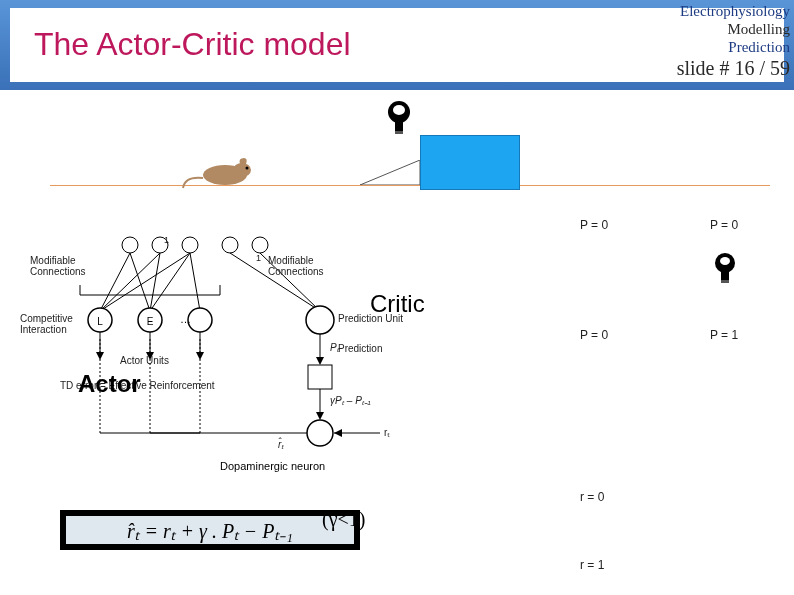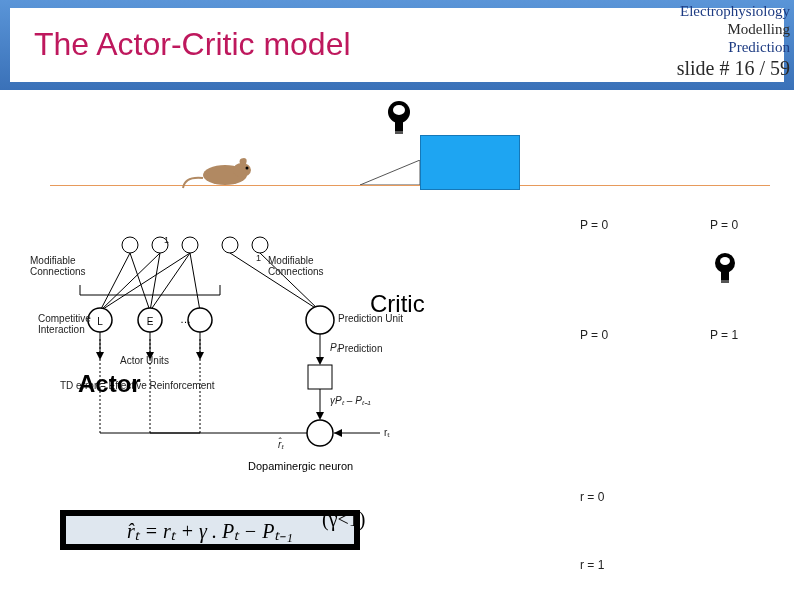--- a/index.html
+++ b/index.html
@@ -140,21 +140,20 @@
     font-weight: normal;
     font-family: Verdana, sans-serif;
   }
 
   .dopa {
     position: absolute;
     left: 220px;
     top: 370px;
     font-size: 11px;
     text-align: center;
-    margin-left: 28px;
   }
 
   
   .equation {
     position: absolute;
     left: 60px;
     top: 420px;
     width: 300px;
     height: 40px;
     background: #dfe7ef;
@@ -297,21 +296,21 @@
       <line x1="80" y1="208" x2="80" y2="112" stroke="#000" stroke-dasharray="2,2"></line>
       <line x1="130" y1="208" x2="130" y2="112" stroke="#000" stroke-dasharray="2,2"></line>
       <line x1="180" y1="208" x2="180" y2="112" stroke="#000" stroke-dasharray="2,2"></line>
       <line x1="80" y1="208" x2="180" y2="208" stroke="#000"></line>
     </svg>
 
     <div class="smalltext" style="left:10px; top:30px; width:60px;">Modifiable
 Connections</div>
     <div class="smalltext" style="left:248px; top:30px; width:70px;">Modifiable
 Connections</div>
-    <div class="smalltext" style="left:0px; top:88px; width:60px;margin-left:18px;">Competitive
+    <div class="smalltext" style="left:0px; top:88px; width:60px;">Competitive
 Interaction</div>
     <div class="smalltext" style="left:100px; top:130px;">Actor Units</div>
     <div class="smalltext" style="left:318px; top:88px;">Prediction Unit</div>
     <div class="smalltext" style="left:318px; top:118px;">Prediction</div>
     <div class="smalltext" style="left:40px; top:155px;">TD error = Effective Reinforcement</div>
 
     <div class="smalltext" style="left:144px; top:10px; font-size:9px;">1</div>
     <div class="smalltext" style="left:236px; top:28px; font-size:9px;">1</div>
 
     <div class="smalltext" style="left:310px; top:115px; font-style:italic;">Pₜ</div>

